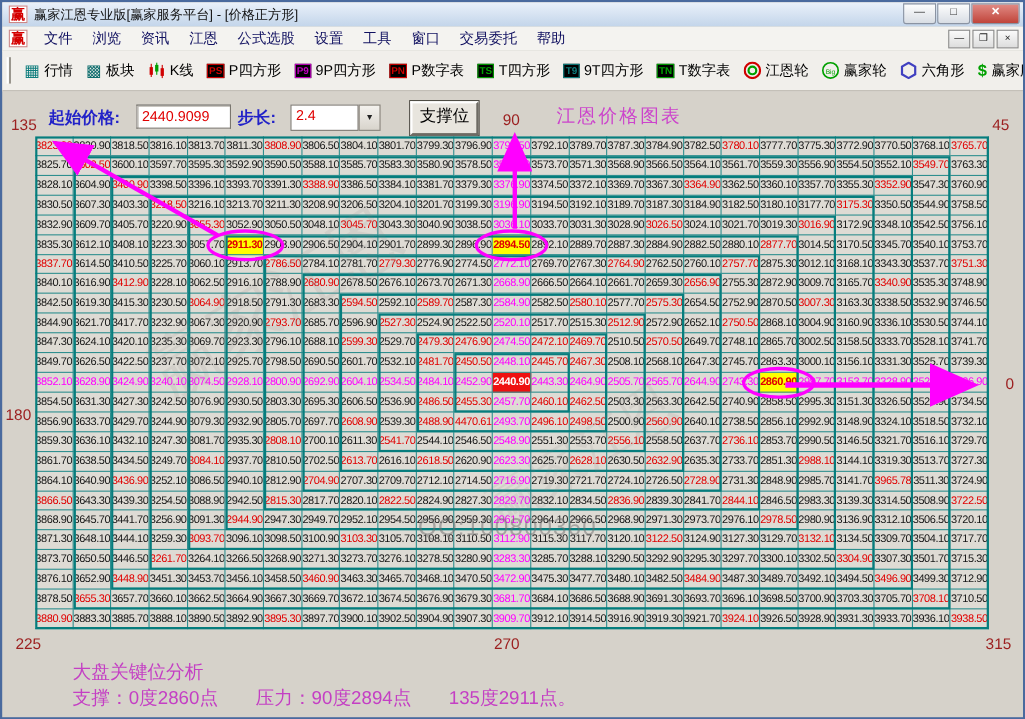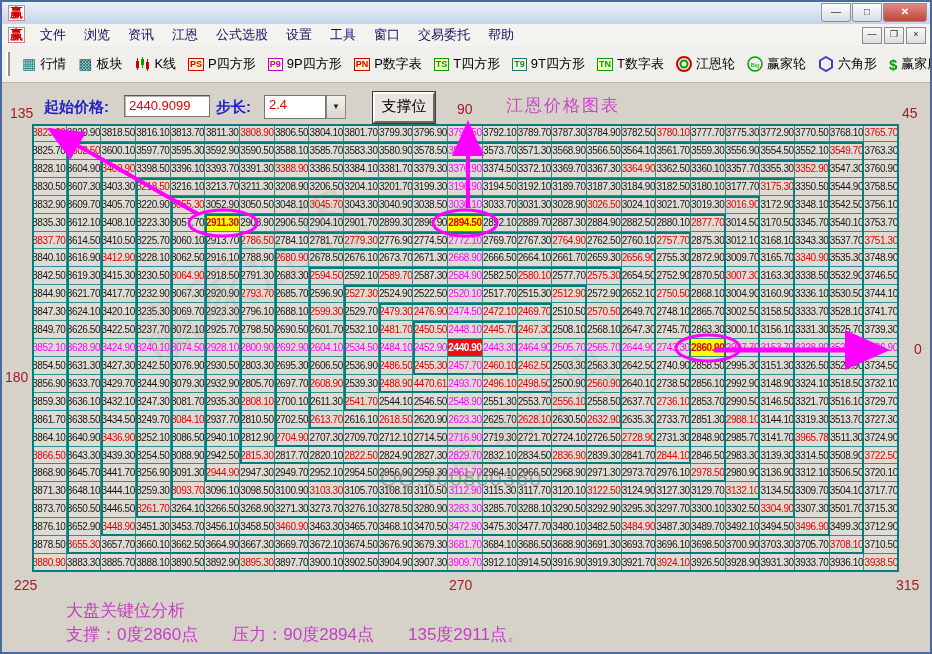--- a/index.html
+++ b/index.html
@@ -23,21 +23,21 @@
   .menu-item{padding:0 9px;white-space:nowrap;}
   .mdibtns{position:absolute;right:4px;top:3px;display:flex;}
   .mdibtn{width:18px;height:15px;margin-left:2px;border:1px solid #8a8a8a;background:linear-gradient(#fafafa,#ddd);
     font-size:9px;line-height:13px;text-align:center;color:#222;}
   
   .toolbar{position:absolute;left:0;top:44px;width:100%;height:36px;background:#f1efeb;
     border-bottom:1px solid #b9b5ac;display:flex;align-items:center;font-size:13px;color:#000;}
   .grip{width:4px;height:24px;border-left:2px solid #fff;border-right:2px solid #9a968e;margin:0 6px 0 4px;}
   .tbtn{display:flex;align-items:center;padding:3px 6px;white-space:nowrap;}
   .tbtn .ic{margin-right:4px;display:inline-flex;align-items:center;justify-content:center;}
-  .boxic{font-size:9px;font-weight:bold;border:1px solid;line-height:11px;padding:0 1px;background:#fef9c3;}
+  .boxic{font-size:9px;font-weight:bold;border:1px solid;line-height:11px;padding:0 1px;background:#000000;}
   
   .lbl-blue{position:absolute;font-size:15px;font-weight:bold;color:#2222c8;}
   .angle-lbl{position:absolute;font-size:14px;color:#9c2020;}
   .inputbox{position:absolute;background:#fff;border:1px solid #7a766e;border-top-color:#5a564e;
     box-shadow:inset 1px 1px 0 #b8b4ac;font-size:13px;color:#e00000;padding:2px 4px;}
   .combo{position:absolute;display:flex;}
   .combo .val{background:#fff;border:1px solid #7a766e;width:52px;height:20px;font-size:13px;color:#e00000;padding:1px 4px;}
   .combo .drop{width:18px;height:22px;background:linear-gradient(#f4f2ee,#d8d4cc);border:1px solid #8a867e;
     text-align:center;font-size:8px;line-height:22px;color:#222;}
   .pushbtn{position:absolute;width:58px;height:27px;background:#e8e5de;color:#000;font-size:15px;
@@ -60,20 +60,21 @@
   .footer-t{position:absolute;font-size:17px;color:#c43fc4;}
   .wm-qq{position:absolute;left:378px;top:464px;font-size:22px;color:rgba(110,110,110,.5);letter-spacing:1px;}
   .wm-diag{position:absolute;font-size:64px;color:rgba(130,130,130,.13);transform:rotate(-33deg);white-space:nowrap;}
   .overlay{position:absolute;left:0;top:0;pointer-events:none;}
 </style>
 </head>
 <body>
 
 <div class="titlebar">
   <span class="app-icon">赢</span>
+  <span class="title-text">赢家江恩专业版[赢家服务平台] - [价格正方形]</span>
 </div>
 <div class="winbtns">
   <div class="wbtn">—</div>
   <div class="wbtn">□</div>
   <div class="wbtn close">✕</div>
 </div>
 
 <div class="menubar">
   <span class="app-icon">赢</span>
   <span id="menu-items"><span class="menu-item">文件</span><span class="menu-item">浏览</span><span class="menu-item">资讯</span><span class="menu-item">江恩</span><span class="menu-item">公式选股</span><span class="menu-item">设置</span><span class="menu-item">工具</span><span class="menu-item">窗口</span><span class="menu-item">交易委托</span><span class="menu-item">帮助</span></span>

